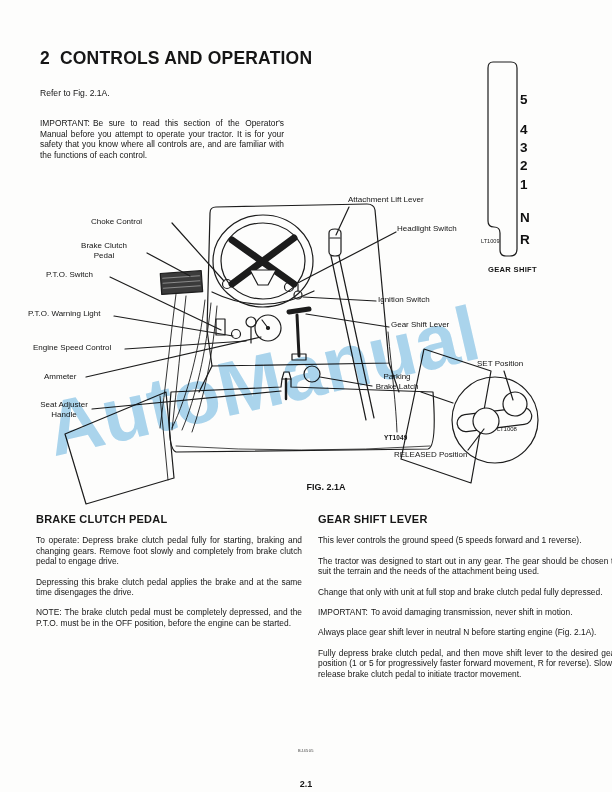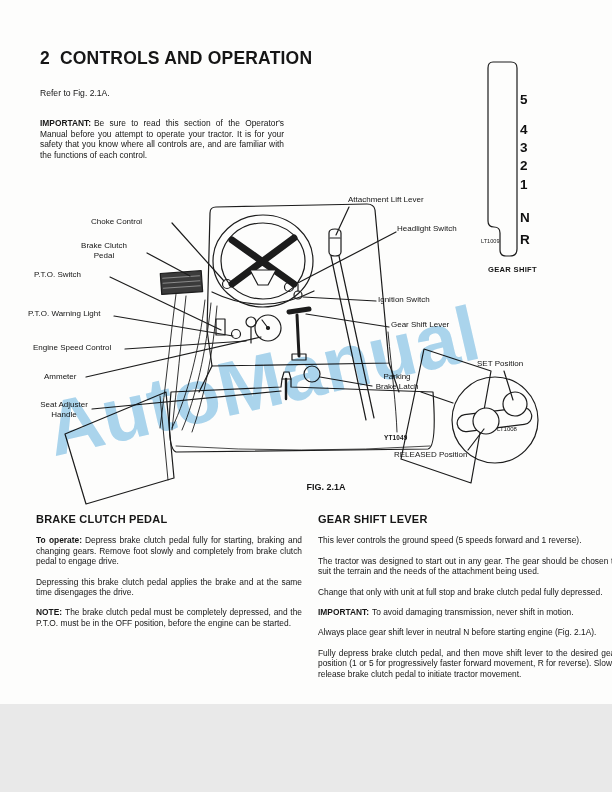--- a/index.html
+++ b/index.html
@@ -1,26 +1,26 @@
 <!DOCTYPE html>
 <html><head>
 <meta charset="utf-8">
 <style>
   html,body{margin:0;padding:0;}
   body{width:612px;height:792px;background:#e9e9e9;}
   .page{
-    position:relative;width:612px;height:704px;background:#fdfdfc;
+    position:relative;width:612px;height:792px;background:#fdfdfc;
     overflow:hidden;font-family:"Liberation Sans",sans-serif;color:#161616;
   }
   
   .title{position:absolute;left:40px;top:48px;font-size:17.5px;font-weight:bold;letter-spacing:.2px;white-space:nowrap;}
   .title .num{margin-right:10px;}
   .refer{position:absolute;left:40px;top:88px;font-size:8.6px;}
   .intro{position:absolute;left:40px;top:110px;width:244px;font-size:8.4px;line-height:10.4px;text-align:justify;}
-  .lead{font-weight:bold;}
+  .lead{font-weight:normal;}
   .lead:not(:empty){margin-right:3px;}
   
   .gnum{position:absolute;left:520px;width:20px;font-size:13.5px;font-weight:bold;color:#101010;z-index:2;}
   .lt1009{position:absolute;left:481px;top:238px;font-size:5.6px;color:#222;z-index:2;}
   .gearshift-cap{position:absolute;left:488px;top:265px;font-size:7.6px;font-weight:bold;letter-spacing:.3px;z-index:2;}
   
   .lbl{position:absolute;font-size:8px;line-height:9.6px;color:#141414;z-index:2;white-space:nowrap;}
   .r{}
   .c{text-align:center;white-space:normal;}
   .code{font-size:6.4px;font-weight:bold;letter-spacing:.2px;}
@@ -142,21 +142,21 @@
   <div class="gnum" style="top:140px">3</div>
   <div class="gnum" style="top:158px">2</div>
   <div class="gnum" style="top:177px">1</div>
   <div class="gnum" style="top:210px">N</div>
   <div class="gnum" style="top:232px">R</div>
   <div class="lt1009">LT1009</div>
   <div class="gearshift-cap">GEAR SHIFT</div>
 
   <div class="lbl r" style="left:91px;top:217px;width:80px">Choke Control</div>
   <div class="lbl c" style="left:62px;top:241px;width:84px"><span>Brake Clutch</span><br><span>Pedal</span></div>
-  <div class="lbl r" style="left:34px;top:270px;width:64px">P.T.O. Switch</div>
+  <div class="lbl r" style="left:46px;top:270px;width:64px">P.T.O. Switch</div>
   <div class="lbl r" style="left:28px;top:309px;width:86px">P.T.O. Warning Light</div>
   <div class="lbl r" style="left:33px;top:343px;width:90px">Engine Speed Control</div>
   <div class="lbl r" style="left:44px;top:372px;width:41px">Ammeter</div>
   <div class="lbl c" style="left:36px;top:400px;width:56px"><span>Seat Adjuster</span><br><span>Handle</span></div>
   <div class="lbl" style="left:348px;top:195px">Attachment Lift Lever</div>
   <div class="lbl" style="left:397px;top:224px">Headlight Switch</div>
   <div class="lbl" style="left:378px;top:295px">Ignition Switch</div>
   <div class="lbl" style="left:391px;top:320px">Gear Shift Lever</div>
   <div class="lbl c" style="left:364px;top:372px;width:66px"><span>Parking</span><br><span>Brake Latch</span></div>
   <div class="lbl" style="left:477px;top:359px">SET Position</div>

